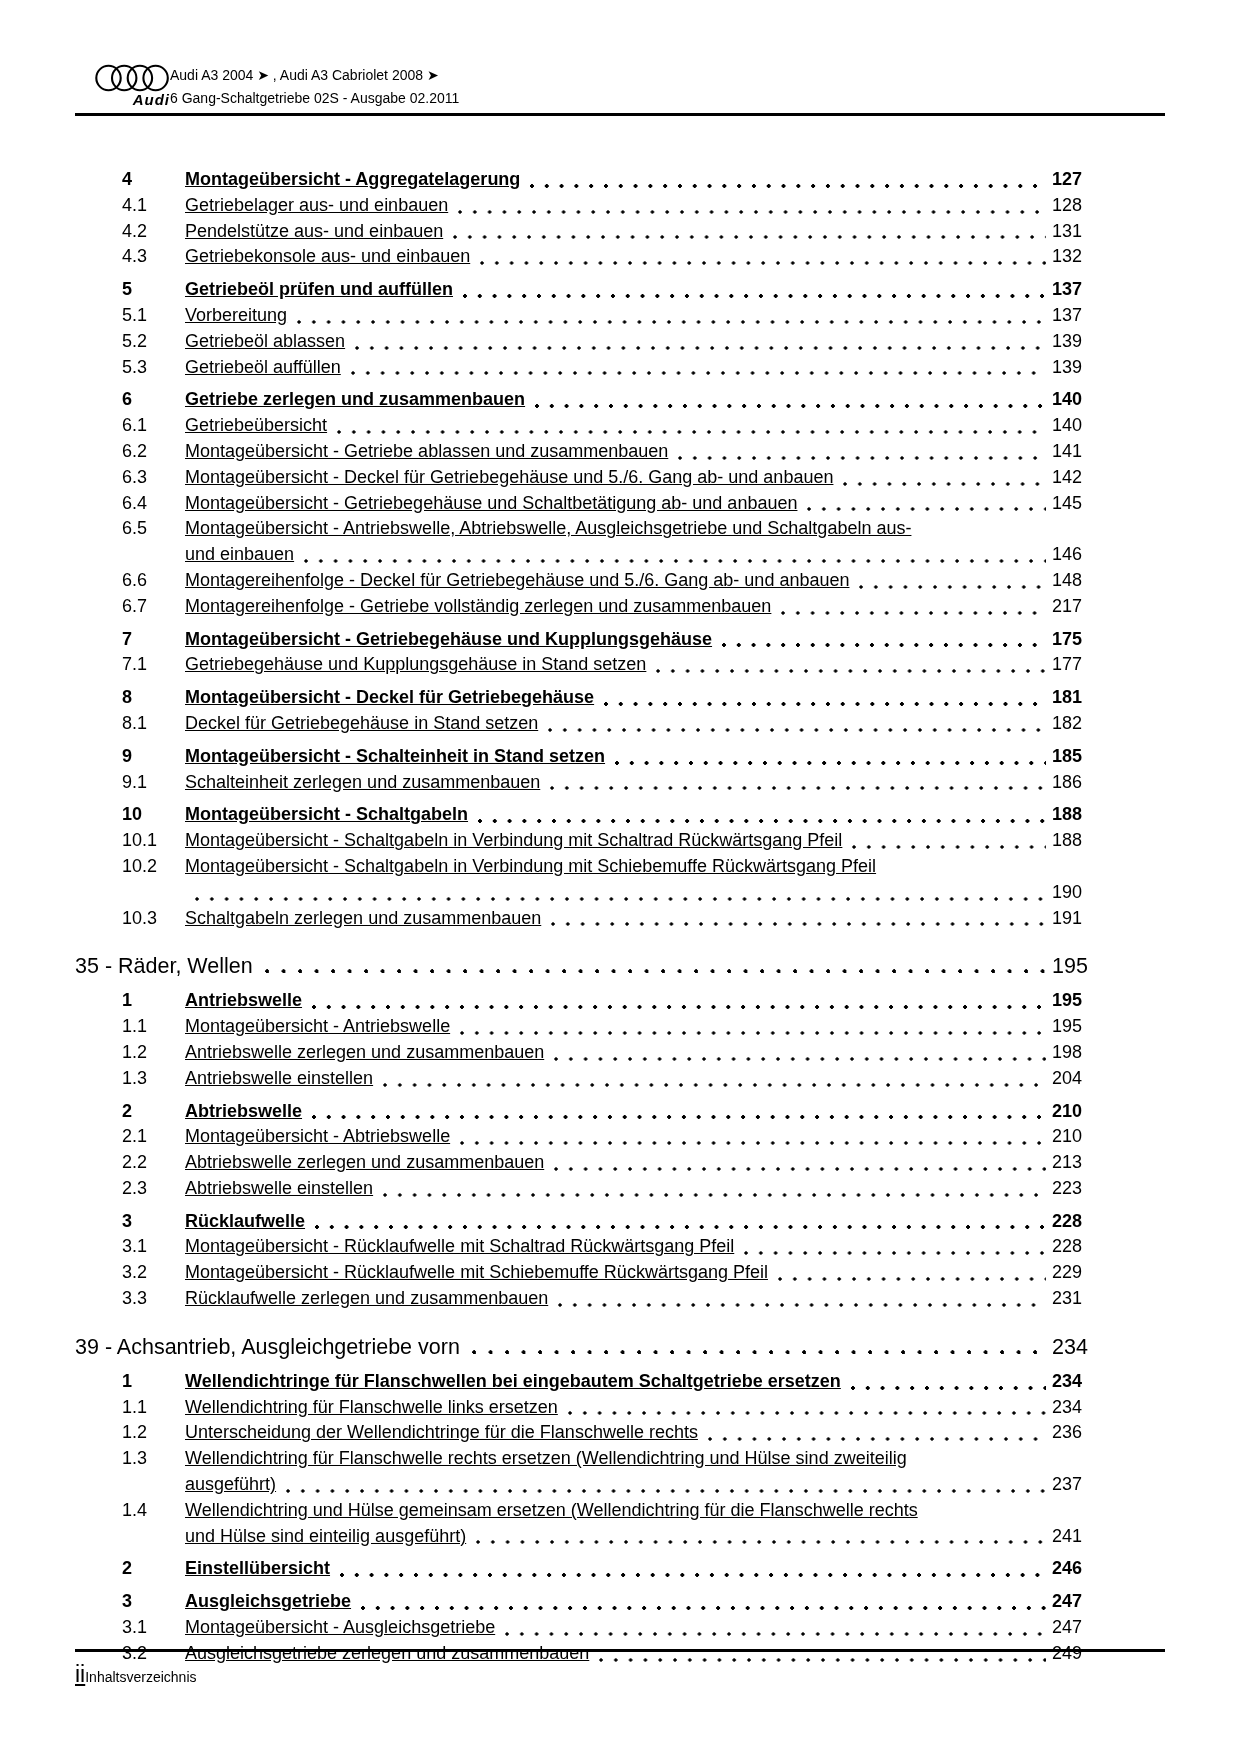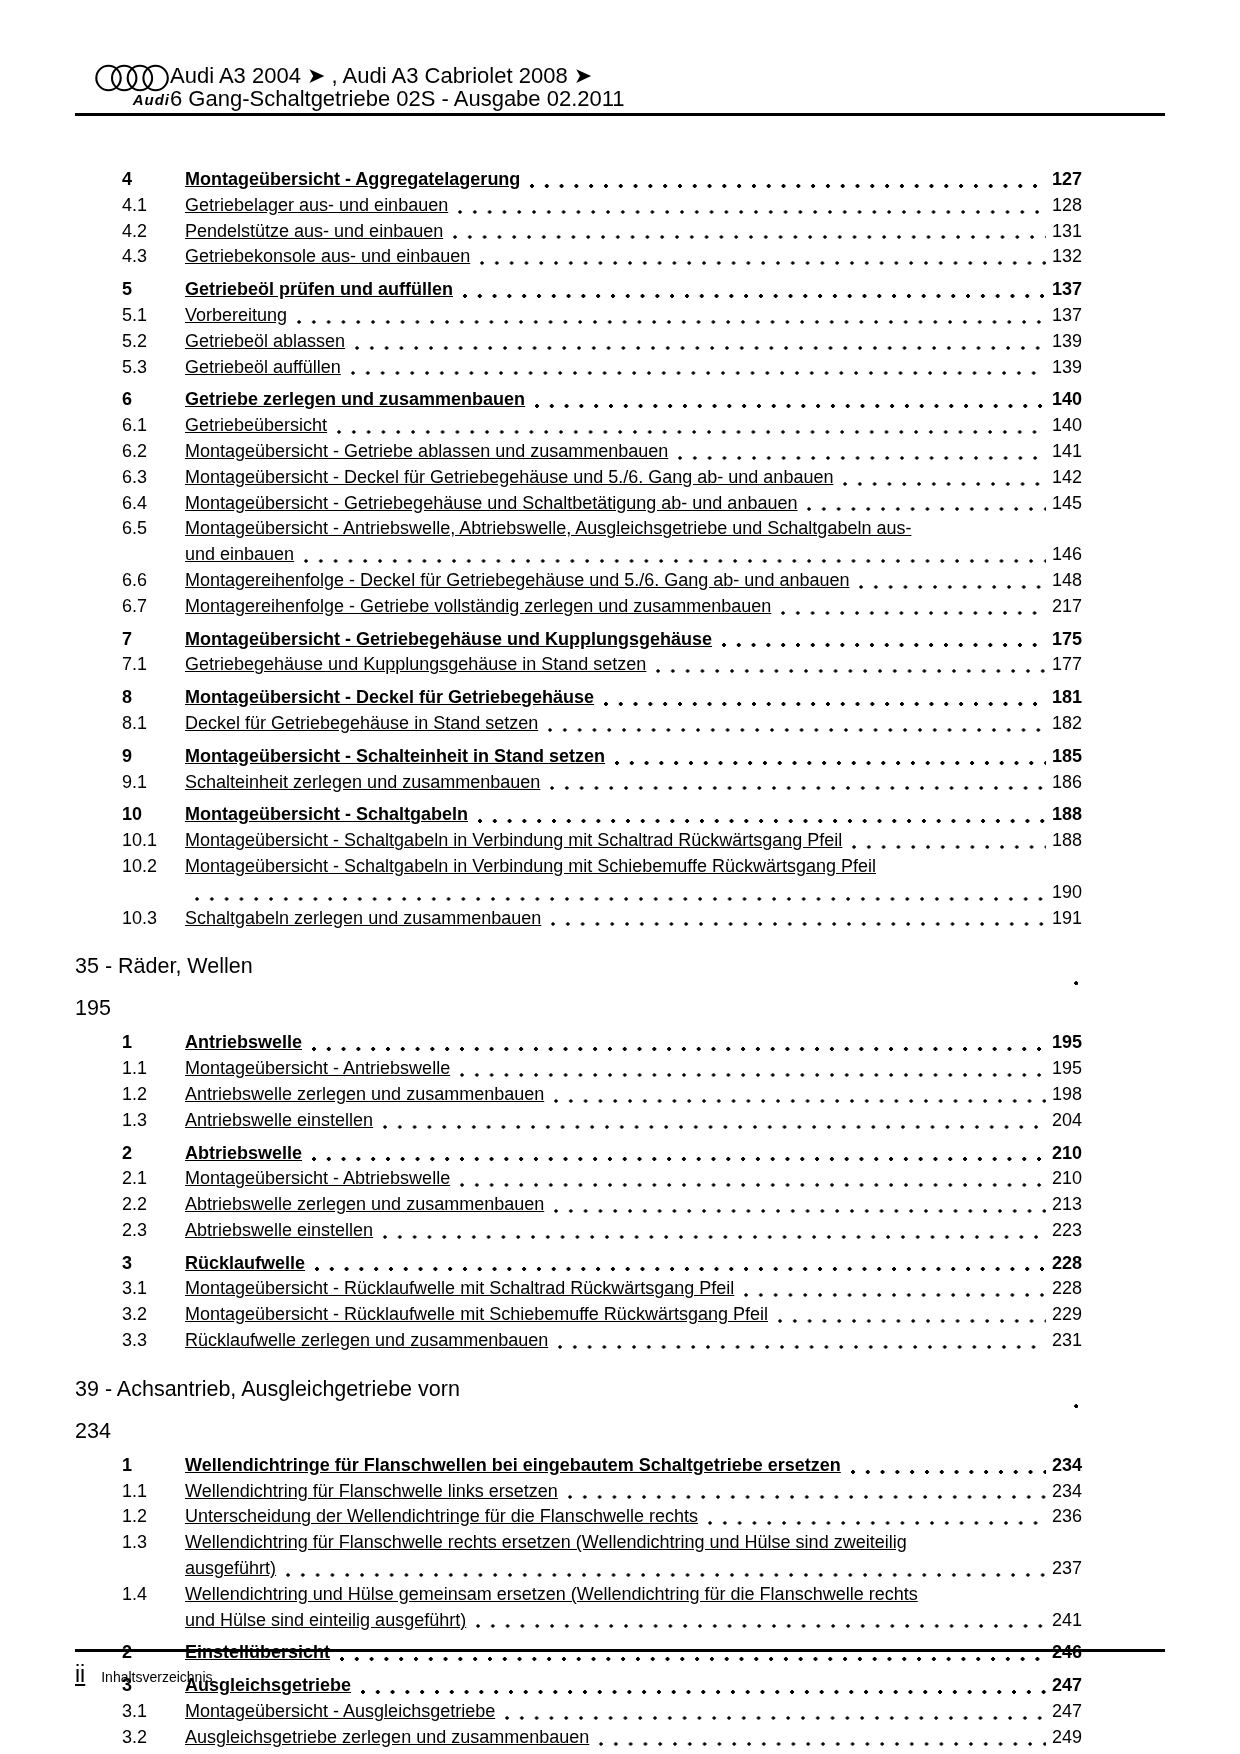--- a/index.html
+++ b/index.html
@@ -11,27 +11,27 @@
     color:#000;
     font-family:"Liberation Sans","DejaVu Sans",sans-serif;
     overflow:hidden;
   }
   
   .header{position:absolute;left:75px;right:75px;top:64px;}
   .header-inner{display:flex;align-items:flex-start;}
   .logo{width:95px;flex:none;display:flex;flex-direction:column;align-items:flex-end;}
   .logo svg{display:block;margin-left:10px;}
   .wordmark{font-weight:800;font-style:italic;font-size:15px;letter-spacing:1px;margin-left:12px;margin-top:-2px;}
-  .header-text{font-size:22px;line-height:23px;white-space:nowrap;}
+  .header-text{font-size:14px;line-height:23px;white-space:nowrap;}
   .rule{height:3px;background:#000;margin-top:3px;}
   
   .toc{position:absolute;left:75px;right:148px;top:160px;}
   .row{display:flex;align-items:baseline;font-size:18px;line-height:25.8px;padding-left:47px;overflow:hidden;}
   .row.bold{font-weight:bold;margin-top:7px;}
-  .row.chapter{font-size:21.5px;line-height:30px;padding-left:0;margin-top:20px;margin-bottom:5px;flex-direction:column;}
+  .row.chapter{font-size:21.5px;line-height:30px;padding-left:0;margin-top:20px;margin-bottom:5px;}
   .num{width:63px;flex:none;white-space:nowrap;}
   .title{flex:0 0 auto;white-space:nowrap;text-decoration:underline;}
   .title.grow{flex:1 1 auto;}
   .ctitle{flex:0 0 auto;white-space:nowrap;}
   .dots{
     flex:1 1 auto;min-width:14px;align-self:flex-end;height:4px;
     margin:0 6px 5px 10px;
     background-image:radial-gradient(circle at 2px 2px,#000 1.45px,transparent 1.8px);
     background-size:14.8px 4px;background-repeat:repeat-x;
   }
@@ -39,21 +39,21 @@
   .chapter .dots{
     height:5px;margin:0 4px 7px 12px;
     background-image:radial-gradient(circle at 2.2px 2.2px,#000 1.75px,transparent 2.1px);
     background-size:16.5px 5px;
   }
   .pagenum{flex:none;min-width:40px;text-align:left;white-space:nowrap;}
   
   .footer{position:absolute;left:75px;right:75px;top:1646px;}
   .footer-line{display:flex;align-items:baseline;margin-top:9px;}
   .footer-pagelabel{font-size:23px;line-height:26px;text-decoration:underline;}
-  .footer-text{font-size:14px;margin-left:16px;}
+  .footer-text{font-size:14px;}
 </style>
 </head>
 <body>
 
 <div class="page">
 
   <div class="header">
     <div class="header-inner">
       <div class="logo">
         <span>

